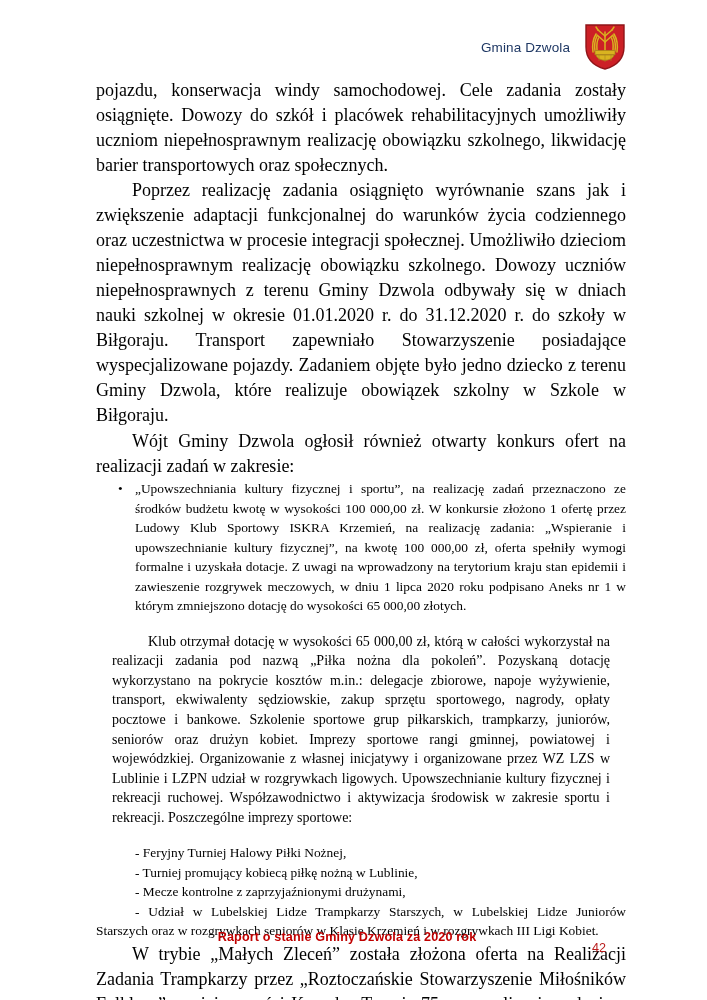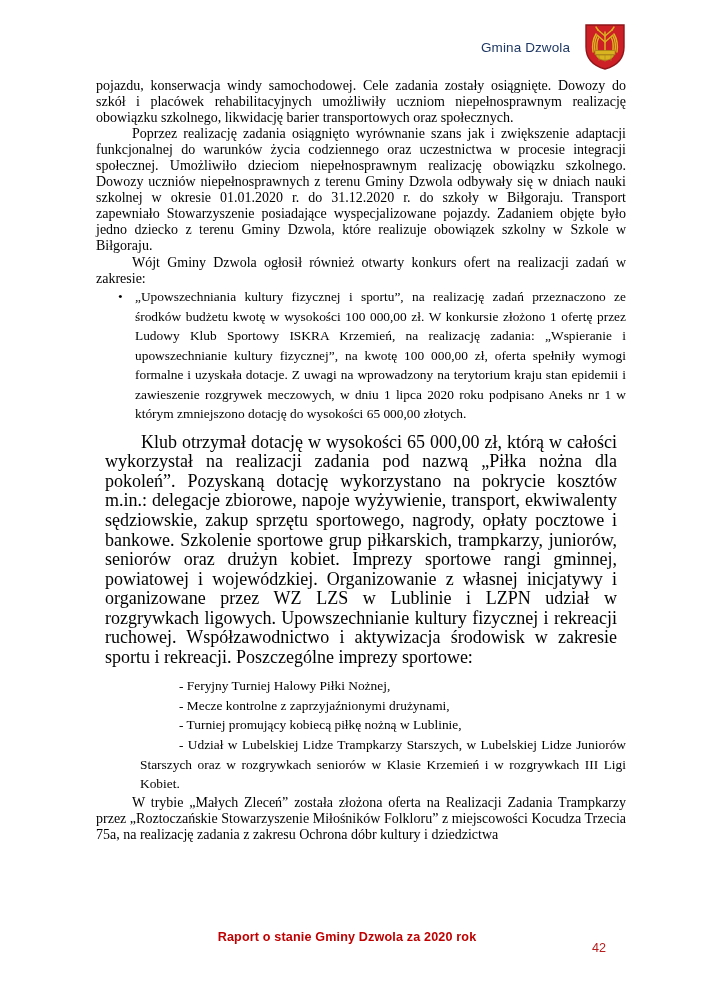--- a/index.html
+++ b/index.html
@@ -54,22 +54,22 @@
 
   
   .content {
     position: absolute;
     top: 78px;
     left: 96px;
     width: 530px;
   }
   p.para {
     margin: 0;
-    font-size: 14px;
-    line-height: 16px;
+    font-size: 18px;
+    line-height: 25px;
     text-align: justify;
     text-justify: inter-word;
     hyphens: none;
   }
   p.para.indent { text-indent: 36px; }
   p.para.gap-before { margin-top: 1px; }
 
   
   ul.bullets {
     margin: 0;
@@ -87,40 +87,39 @@
   ul.bullets > li .bullet-dot {
     position: absolute;
     left: 22px;
     top: 0;
     line-height: 19.55px;
     font-size: 13.4px;
   }
 
   
   p.list-body {
-    margin: 9px;
-    font-size: 18px;
+    margin: 16px;
+    font-size: 14px;
     line-height: 19.55px;
     text-align: justify;
     text-justify: inter-word;
   }
   p.list-body.indent { text-indent: 36px; }
 
   
   .dash-list {
     margin: 0;
     padding: 0;
     list-style: none;
   }
   .dash-list li {
     font-size: 13.4px;
     line-height: 19.55px;
     text-align: left;
     padding-left: 39px;
-    margin-left: 44px;
   }
   .dash-list li.wrap {
     text-align: justify;
     text-justify: inter-word;
     padding-left: 0;
     text-indent: 39px;
   }
 
   
   .page-footer {
@@ -206,22 +205,22 @@
       <li>
         <span class="bullet-dot">•</span>
         <span>„Upowszechniania kultury fizycznej i sportu”, na realizację zadań przeznaczono ze środków budżetu kwotę w wysokości   100 000,00 zł. W konkursie złożono 1 ofertę przez Ludowy Klub Sportowy ISKRA Krzemień, na realizację zadania: „Wspieranie i upowszechnianie kultury fizycznej”, na kwotę 100 000,00 zł, oferta spełniły wymogi formalne i uzyskała dotacje.  Z uwagi na wprowadzony na terytorium kraju stan epidemii i zawieszenie rozgrywek meczowych, w dniu 1 lipca 2020 roku podpisano Aneks nr 1 w którym zmniejszono dotację do wysokości 65 000,00 złotych.</span>
       </li>
     </ul>
 
     <p class="list-body indent">Klub otrzymał dotację w wysokości 65 000,00 zł, którą  w całości wykorzystał na realizacji zadania pod nazwą „Piłka nożna dla pokoleń”. Pozyskaną dotację wykorzystano na pokrycie kosztów m.in.: delegacje zbiorowe, napoje wyżywienie, transport, ekwiwalenty sędziowskie, zakup sprzętu sportowego, nagrody,   opłaty pocztowe i bankowe. Szkolenie sportowe grup piłkarskich, trampkarzy, juniorów, seniorów oraz drużyn kobiet. Imprezy sportowe rangi gminnej, powiatowej i wojewódzkiej. Organizowanie z własnej inicjatywy i organizowane przez WZ LZS w Lublinie i LZPN udział w rozgrywkach ligowych. Upowszechnianie kultury fizycznej i rekreacji ruchowej. Współzawodnictwo i aktywizacja środowisk w zakresie sportu i rekreacji. Poszczególne imprezy sportowe:</p>
 
     <ul class="dash-list">
       <li>- Feryjny Turniej Halowy Piłki Nożnej,</li>
+      <li>- Turniej promujący kobiecą piłkę nożną w Lublinie,</li>
       <li>- Mecze kontrolne z zaprzyjaźnionymi drużynami,</li>
-      <li>- Turniej promujący kobiecą piłkę nożną w Lublinie,</li>
       <li class="wrap">- Udział w Lubelskiej Lidze Trampkarzy Starszych, w Lubelskiej Lidze Juniorów Starszych oraz w rozgrywkach seniorów w Klasie Krzemień i w rozgrywkach III Ligi Kobiet.</li>
     </ul>
 
 
     <p class="para indent gap-before">W trybie „Małych Zleceń” została złożona oferta na Realizacji Zadania Trampkarzy przez „Roztoczańskie Stowarzyszenie Miłośników Folkloru” z miejscowości Kocudza Trzecia 75a, na realizację zadania z zakresu Ochrona dóbr kultury i dziedzictwa</p>
 
   </div>
 
   <div class="page-footer">
     <span class="footer-text">Raport o stanie Gminy Dzwola za 2020 rok</span>

